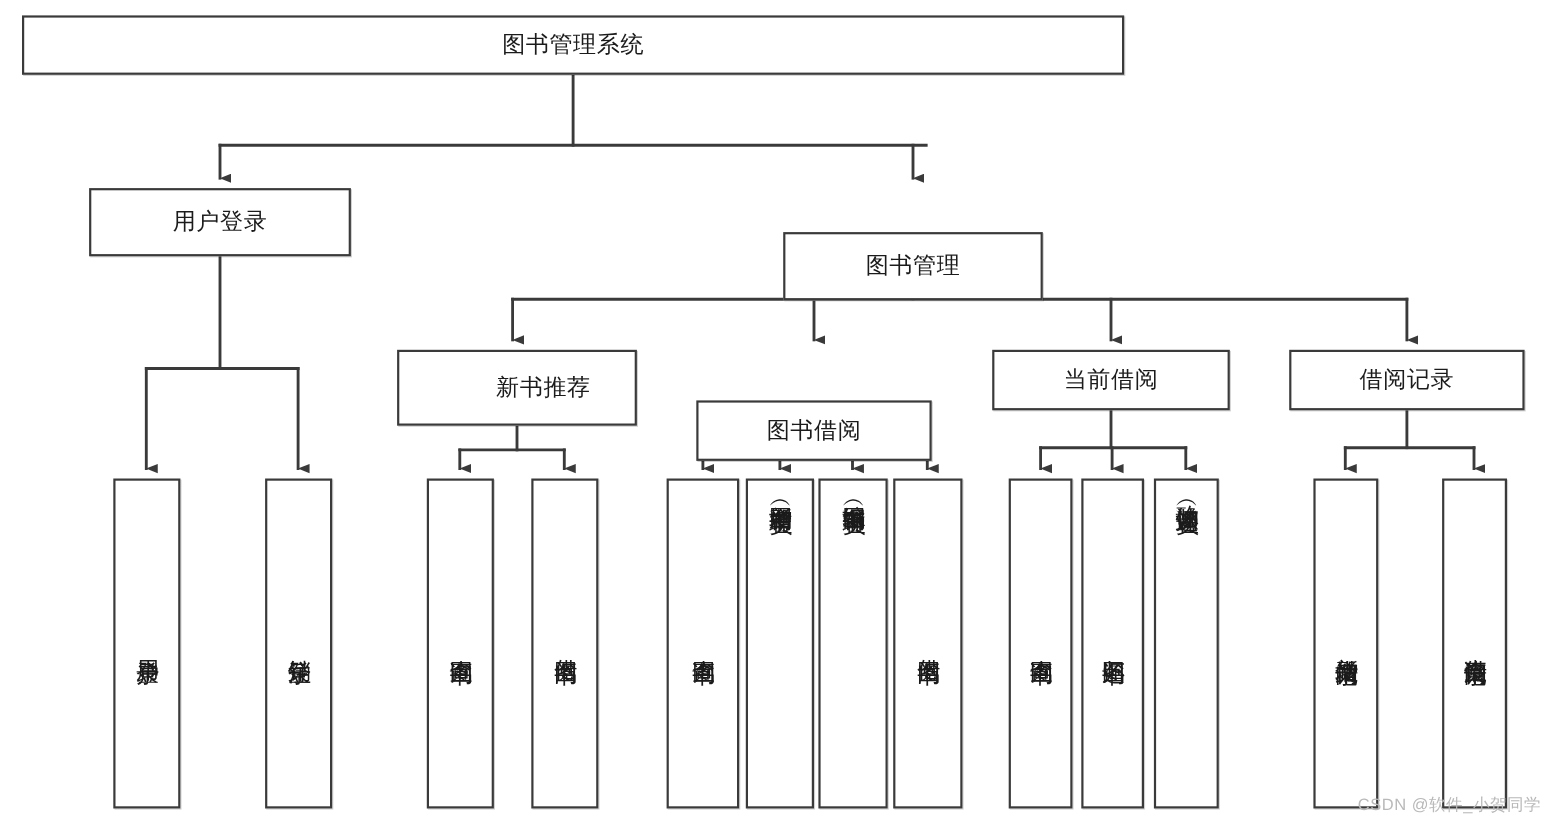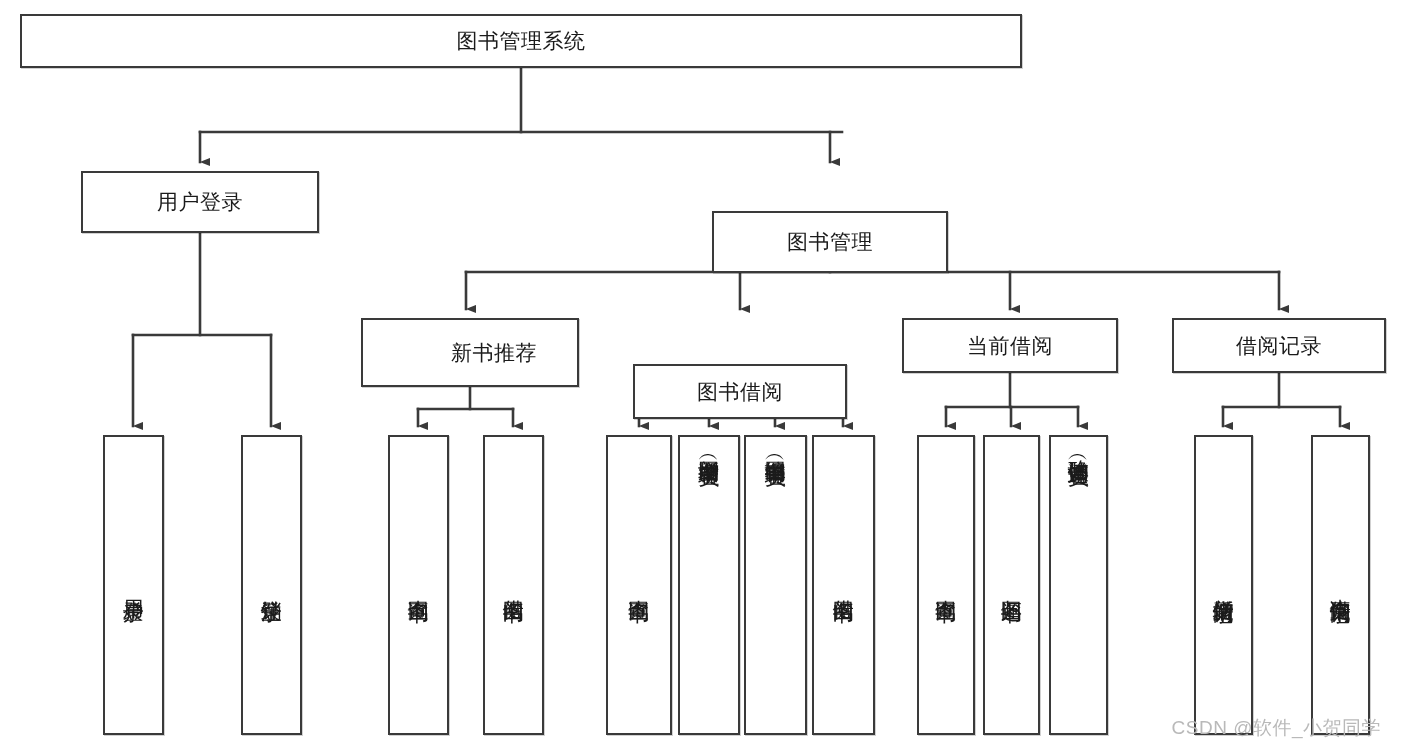--- a/index.html
+++ b/index.html
@@ -57,23 +57,23 @@
     align-items: flex-start;
     justify-content: center;
     padding-top: 6px;
   }
   .leaf-box.centered {
     align-items: center;
     padding-top: 0;
   }
   #watermark {
     position: absolute;
-    right: 24px;
+    right: 4px;
     bottom: 6px;
-    font-size: 19px;
+    font-size: 15px;
     color: #b9b9b9;
     letter-spacing: 0.5px;
     white-space: nowrap;
     pointer-events: none;
   }
 </style>
 </head>
 <body>
 
 <div id="diagram-root">

